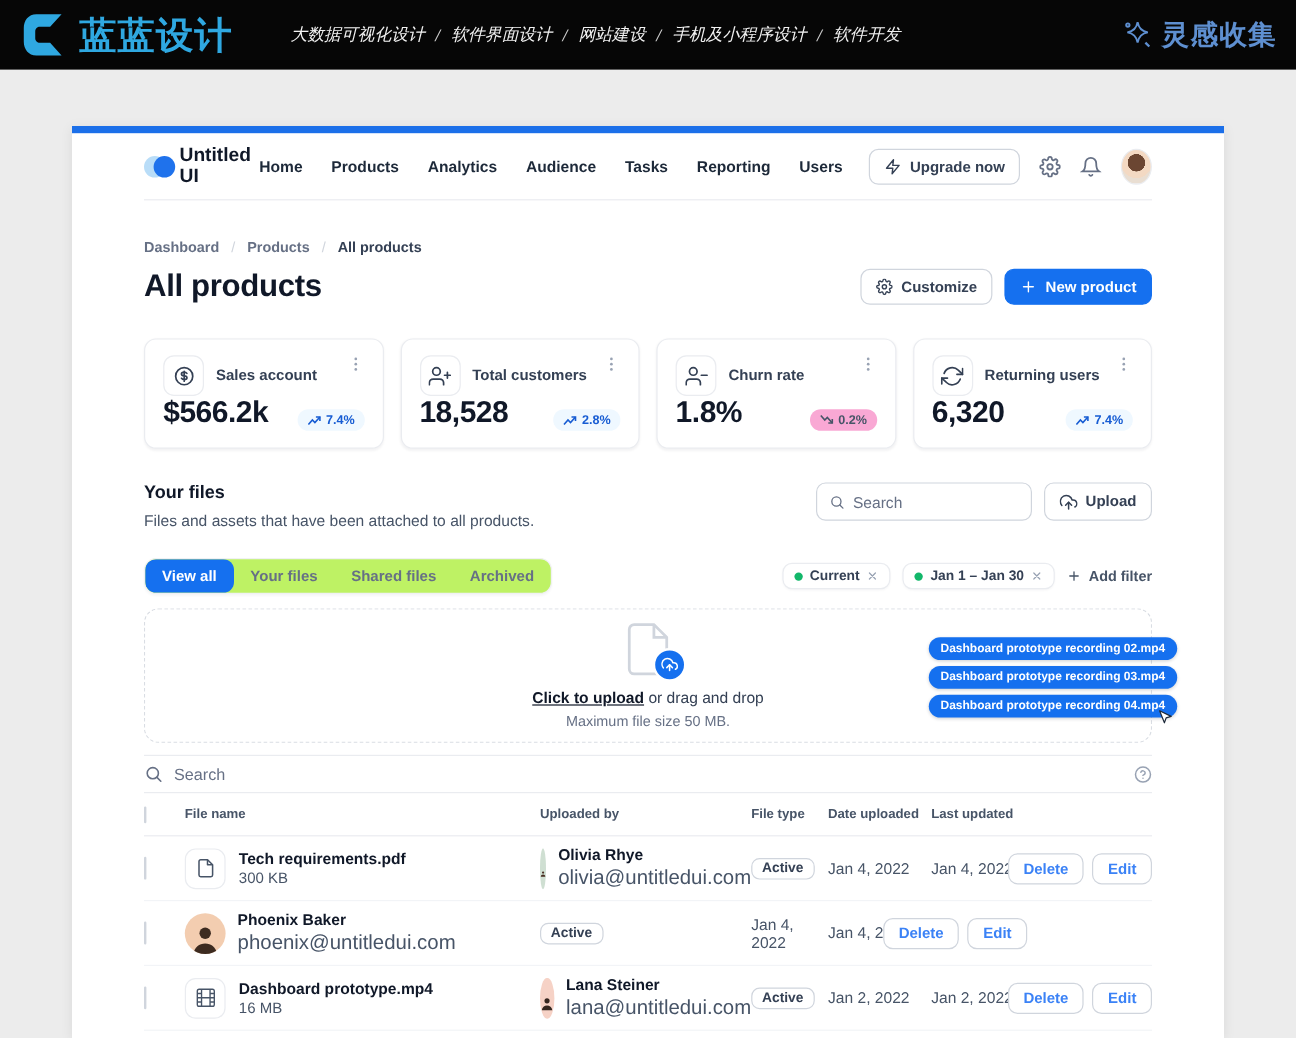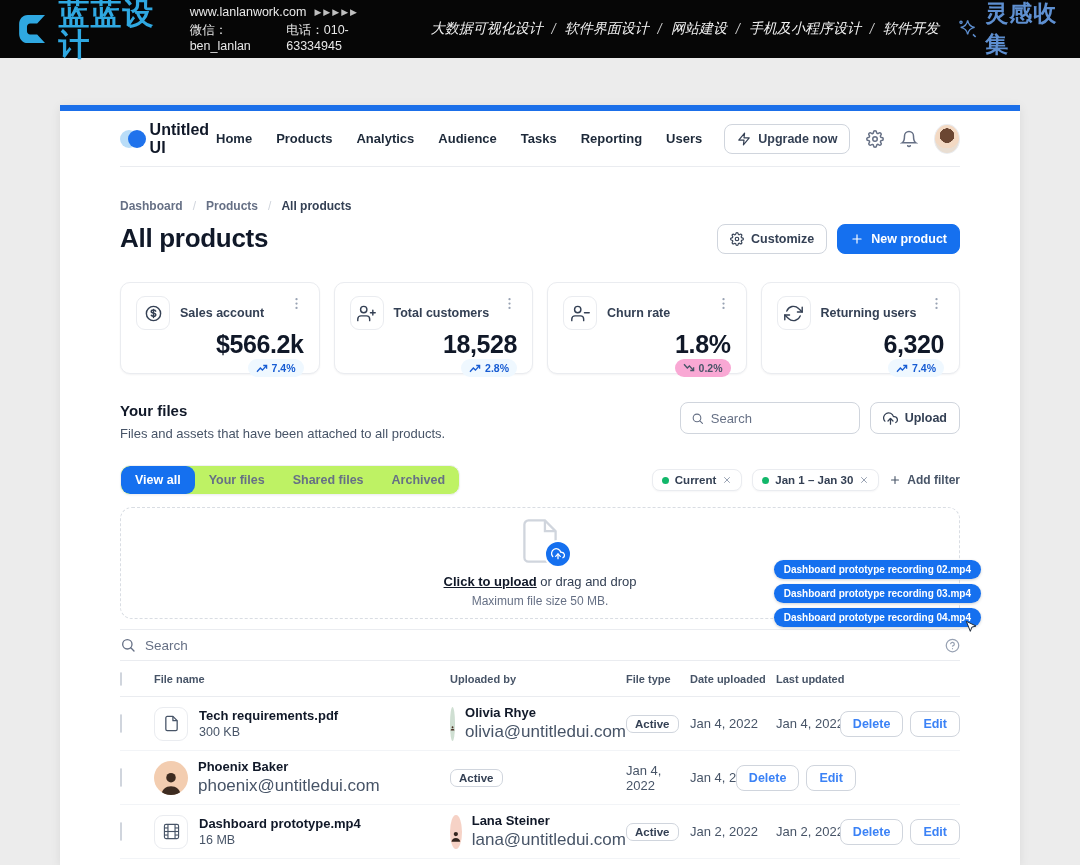--- a/index.html
+++ b/index.html
@@ -56,21 +56,21 @@
   
   .stats { margin-top:28px; display:flex; gap:14px; }
   .stat { flex:1; border:1px solid #eaecf0; border-radius:10px; background:#fff;
     box-shadow:0 1px 2px rgba(16,24,40,.05); padding:13px 15px 15px; height:92px;
     display:flex; flex-direction:column; justify-content:space-between; }
   .stat-top { display:flex; align-items:center; gap:10px; }
   .stat-ic { width:34px; height:34px; border:1px solid #eaecf0; border-radius:9px; display:flex;
     align-items:center; justify-content:center; color:#344054; }
   .stat-label { font-size:12.5px; font-weight:700; color:#344054; }
   .kebab { margin-left:auto; color:#98a2b3; cursor:pointer; align-self:flex-start; }
-  .stat-bottom { display:flex; align-items:flex-end;flex-direction:column; }
+  .stat-bottom { display:flex; align-items:flex-end; }
   .stat-value { font-size:25px; font-weight:800; color:#101828; letter-spacing:-.4px; }
   .badge { margin-left:auto; display:inline-flex; align-items:center; gap:4px; border-radius:14px;
     padding:3px 8px; font-size:10.5px; font-weight:700; }
   .badge.up { background:#eff8ff; color:#175cd3; }
   .badge.down { background:#f9a8d4; color:#475467; }
 
   
   .files-head { margin-top:28px; display:flex; align-items:flex-start; }
   .fh-title { font-size:15px; font-weight:800; color:#101828; }
   .fh-sub { margin-top:7px; font-size:13px; color:#475467; }
@@ -99,21 +99,21 @@
   
   .dropzone { position:relative; margin-top:12px; height:112px; border:1px dashed #d9dde3; border-radius:12px;
     display:flex; flex-direction:column; align-items:center; justify-content:center; }
   .dz-ic { position:relative; width:40px; height:46px; }
   .dz-file { color:#98a2b3; }
   .dz-cloud { position:absolute; right:-12px; bottom:-4px; width:28px; height:28px; border-radius:50%;
     background:#1570ef; border:2px solid #fff; display:flex; align-items:center; justify-content:center; color:#fff; }
   .dz-cta { margin-top:10px; font-size:13px; color:#344054; }
   .dz-cta b { color:#101828; text-decoration:underline; font-weight:700; }
   .dz-hint { margin-top:5px; font-size:12px; color:#667085; }
-  .pill-stack { position:absolute; right:-22px; top:52px; display:flex; flex-direction:column;
+  .pill-stack { position:absolute; right:-22px; top:23px; display:flex; flex-direction:column;
     align-items:flex-end; gap:5px; }
   .upill { position:relative; background:#1570ef; color:#fff; font-size:10px; font-weight:700;
     padding:4px 10px; border-radius:20px; white-space:nowrap; box-shadow:0 1px 3px rgba(16,24,40,.2); }
   .cursor-ic { position:absolute; right:2px; bottom:-9px; }
 
   
   .table-search { margin-top:10px; height:32px; border-top:1px solid #eaecf0; border-bottom:1px solid #eaecf0;
     display:flex; align-items:center; gap:9px; color:#667085; }
   .table-search input { flex:1; border:none; outline:none; font-size:13.5px; color:#344054;
     font-family:"Liberation Sans", sans-serif; background:transparent; }
@@ -149,30 +149,20 @@
 </head>
 <body>
 
 <div class="banner">
   <div class="b-logo">
     <svg width="42" height="42" viewBox="0 0 44 44">
       <path fill="#2fa8e1" d="M37 4H15C8 4 4 9.5 4 16v12c0 6.5 4 12 11 12h22l-10-11h-9c-2.2 0-4-1.8-4-4v-6c0-2.2 1.8-4 4-4h9z"></path>
     </svg>
     <span class="b-logo-text">蓝蓝设计</span>
   </div>
-  <div class="b-contact">
-    <span class="b-line1">
-      <span>www.lanlanwork.com</span>
-      <span class="b-arrows">▶▶▶▶▶</span>
-    </span>
-    <span class="b-line2">
-      <span>微信：ben_lanlan</span>
-      <span>电话：010-63334945</span>
-    </span>
-  </div>
   <div class="b-services">
     <span>大数据可视化设计</span>
     <span class="b-sep">/</span>
     <span>软件界面设计</span>
     <span class="b-sep">/</span>
     <span>网站建设</span>
     <span class="b-sep">/</span>
     <span>手机及小程序设计</span>
     <span class="b-sep">/</span>
     <span>软件开发</span>

